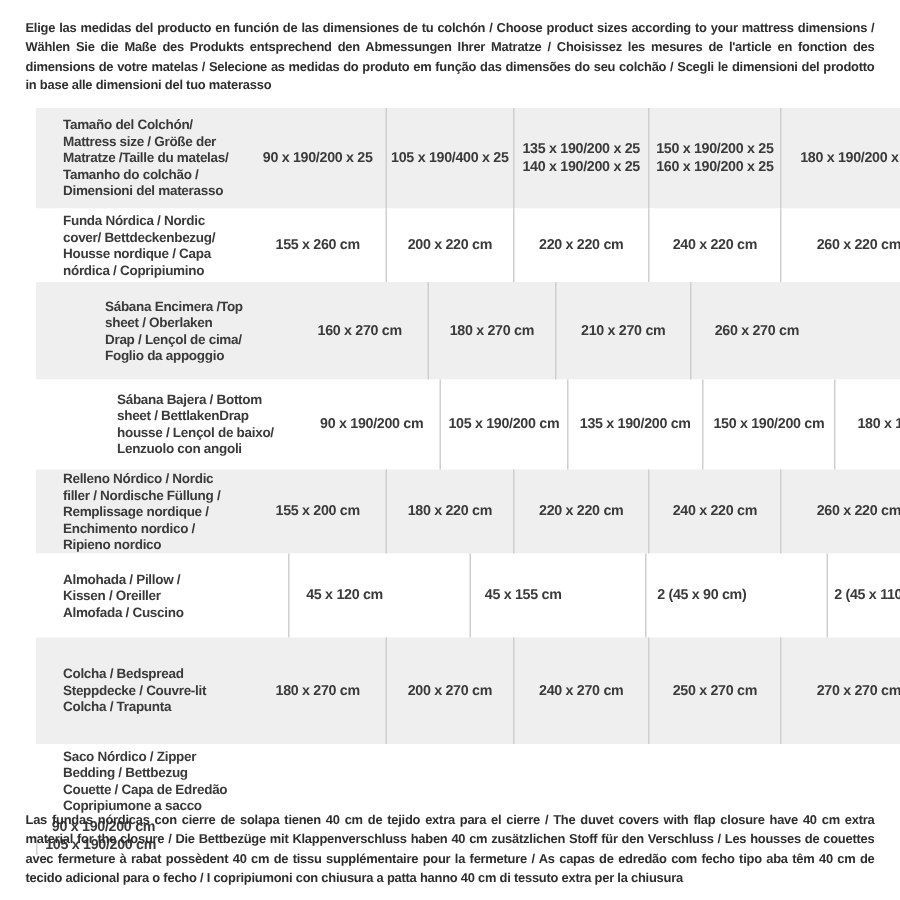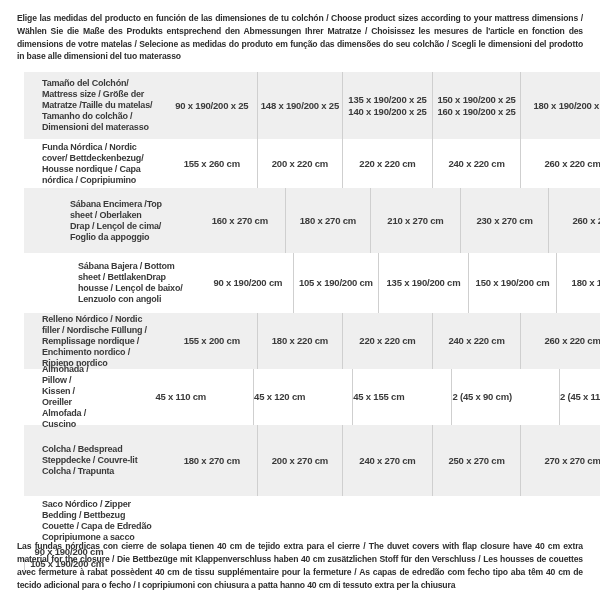--- a/index.html
+++ b/index.html
@@ -60,21 +60,21 @@
 
 <div class="size-table">
 
   <div class="t-row">
     <div class="cell label">Tamaño del Colchón/
 Mattress size / Größe der
 Matratze /Taille du matelas/
 Tamanho do colchão /
 Dimensioni del materasso</div>
     <div class="cell val">90 x 190/200 x 25</div>
-    <div class="cell val b">148 x 190/200 x 25</div>
+    <div class="cell val b">105 x 190/400 x 25</div>
     <div class="cell val b">135 x 190/200 x 25
 140 x 190/200 x 25</div>
     <div class="cell val b">150 x 190/200 x 25
 160 x 190/200 x 25</div>
     <div class="cell val b">180 x 190/200 x 25</div>
   </div>
 
   <div class="t-row">
     <div class="cell label">Funda Nórdica /  Nordic
 cover/ Bettdeckenbezug/
@@ -88,21 +88,20 @@
   </div>
 
   <div class="t-row">
     <div class="cell label">Sábana Encimera /Top
 sheet / Oberlaken
 Drap / Lençol de cima/
 Foglio da appoggio</div>
     <div class="cell val">160 x 270 cm</div>
     <div class="cell val b">180 x 270 cm</div>
     <div class="cell val b">210 x 270 cm</div>
-    <div class="cell val b">230 x 270 cm</div>
     <div class="cell val b">260 x 270 cm</div>
   </div>
 
   <div class="t-row">
     <div class="cell label">Sábana Bajera / Bottom
 sheet / BettlakenDrap
 housse / Lençol de baixo/
 Lenzuolo con angoli</div>
     <div class="cell val">90 x 190/200 cm</div>
     <div class="cell val b">105 x 190/200 cm</div>
@@ -121,21 +120,20 @@
     <div class="cell val b">180 x 220 cm</div>
     <div class="cell val b">220 x 220 cm</div>
     <div class="cell val b">240 x 220 cm</div>
     <div class="cell val b">260 x 220 cm</div>
   </div>
 
   <div class="t-row">
     <div class="cell label">Almohada  / Pillow /
 Kissen / Oreiller
 Almofada / Cuscino</div>
-    <div class="cell val">45 x 110 cm</div>
     <div class="cell val b">45 x 120 cm</div>
     <div class="cell val b">45 x 155 cm</div>
     <div class="cell val b">2 (45 x 90 cm)</div>
     <div class="cell val b">2 (45 x 110 cm)</div>
   </div>
 
   <div class="t-row">
     <div class="cell label">Colcha / Bedspread
 Steppdecke / Couvre-lit
 Colcha / Trapunta</div>

